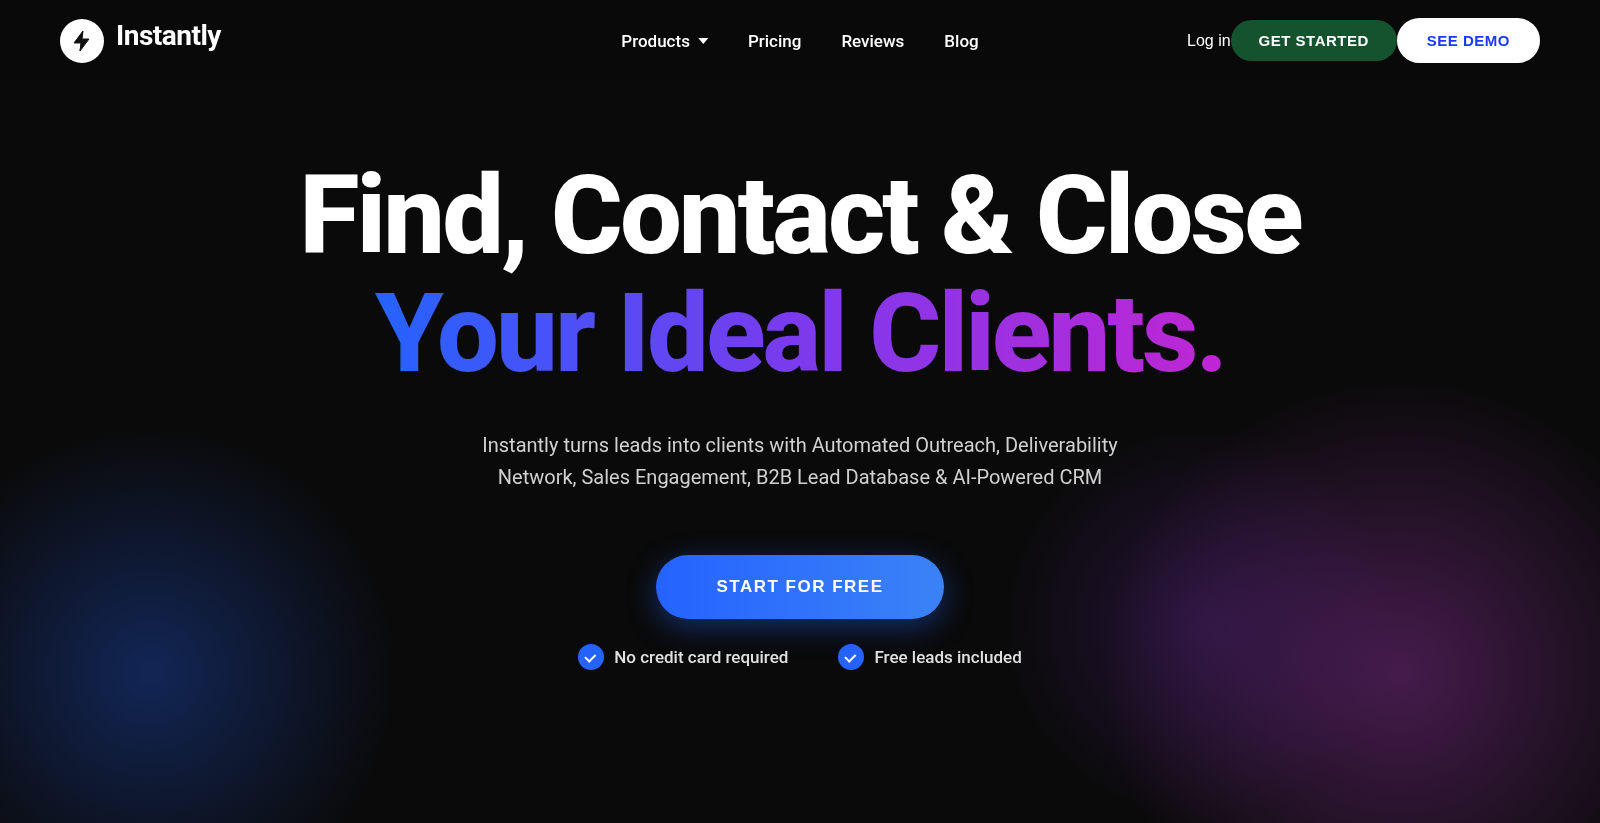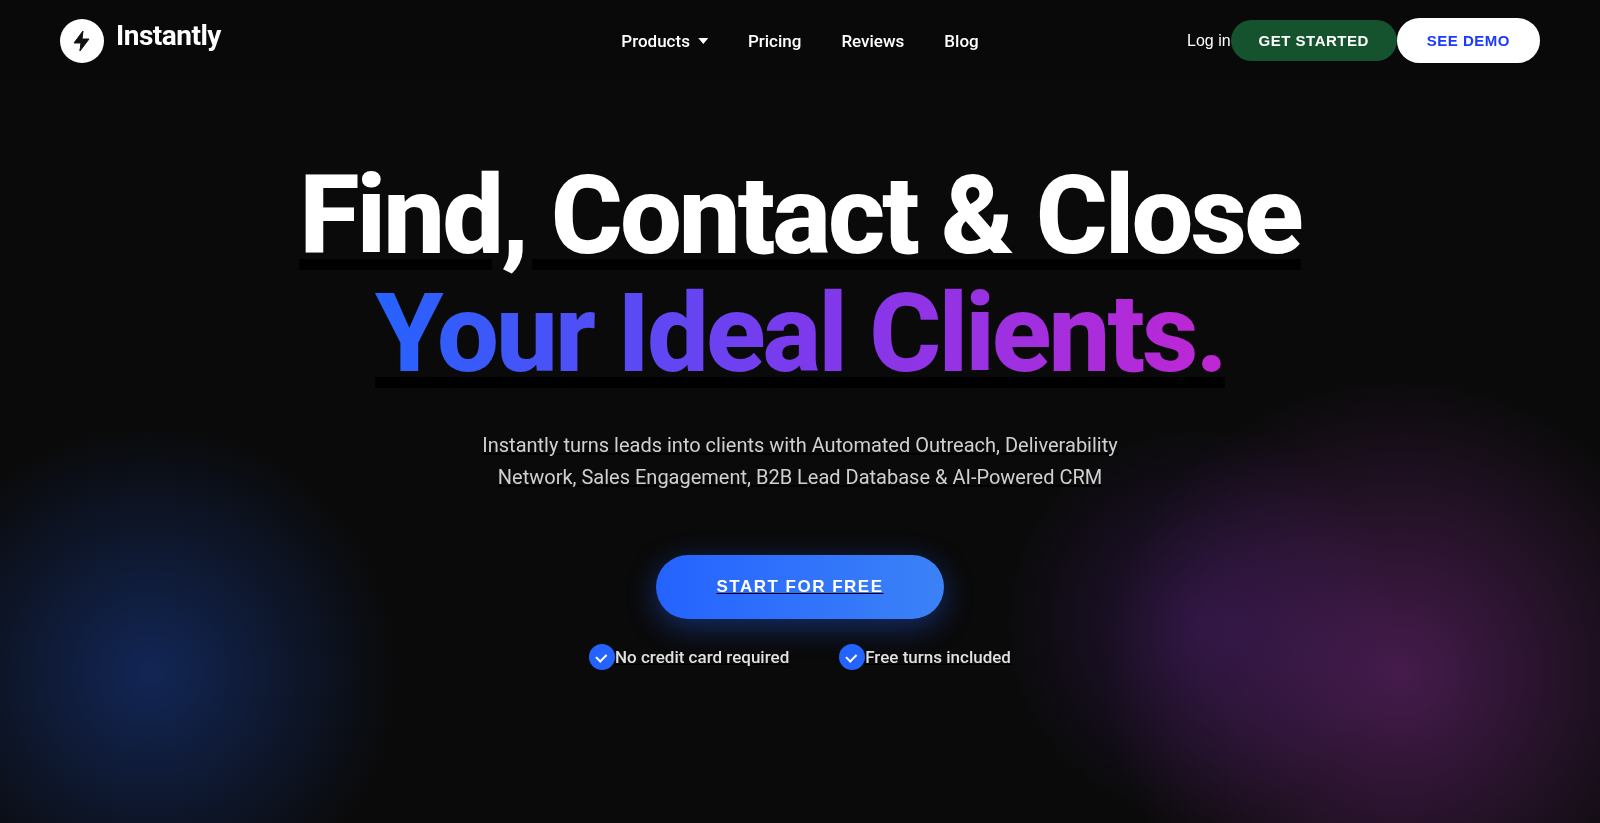--- a/index.html
+++ b/index.html
@@ -165,21 +165,20 @@
     
     .hero {
       position: relative;
       z-index: 5;
       display: flex;
       flex-direction: column;
       align-items: center;
       justify-content: center;
       text-align: center;
       padding: 80px 20px 60px;
-      text-decoration: underline;
     }
 
     .hero-title-line1 {
       font-size: 110px;
       font-weight: 800;
       color: #ffffff;
       line-height: 1.0;
       letter-spacing: -3px;
       margin-bottom: 8px;
     }
@@ -222,20 +221,21 @@
 
     .hero-badges {
       display: flex;
       align-items: center;
       gap: 50px;
     }
 
     .hero-badge {
       display: flex;
       align-items: center;
+      gap: 10px;
       color: #e0e0e0;
       font-size: 17px;
       font-weight: 500;
     }
 
     .check-circle {
       width: 26px;
       height: 26px;
       background: #2563ff;
       border-radius: 50%;
@@ -301,16 +301,16 @@
   <h1 class="hero-title-line2">Your Ideal Clients.</h1>
   <p class="hero-subtitle">Instantly turns leads into clients with Automated Outreach, Deliverability Network, Sales Engagement, B2B Lead Database &amp; AI-Powered CRM</p>
   <button class="btn-start-free">START FOR FREE</button>
   <div class="hero-badges">
     <div class="hero-badge">
       <div class="check-circle"></div>
       <span>No credit card required</span>
     </div>
     <div class="hero-badge">
       <div class="check-circle"></div>
-      <span>Free turns included</span>
+      <span>Free leads included</span>
     </div>
   </div>
 </section>
 
 </body></html>

